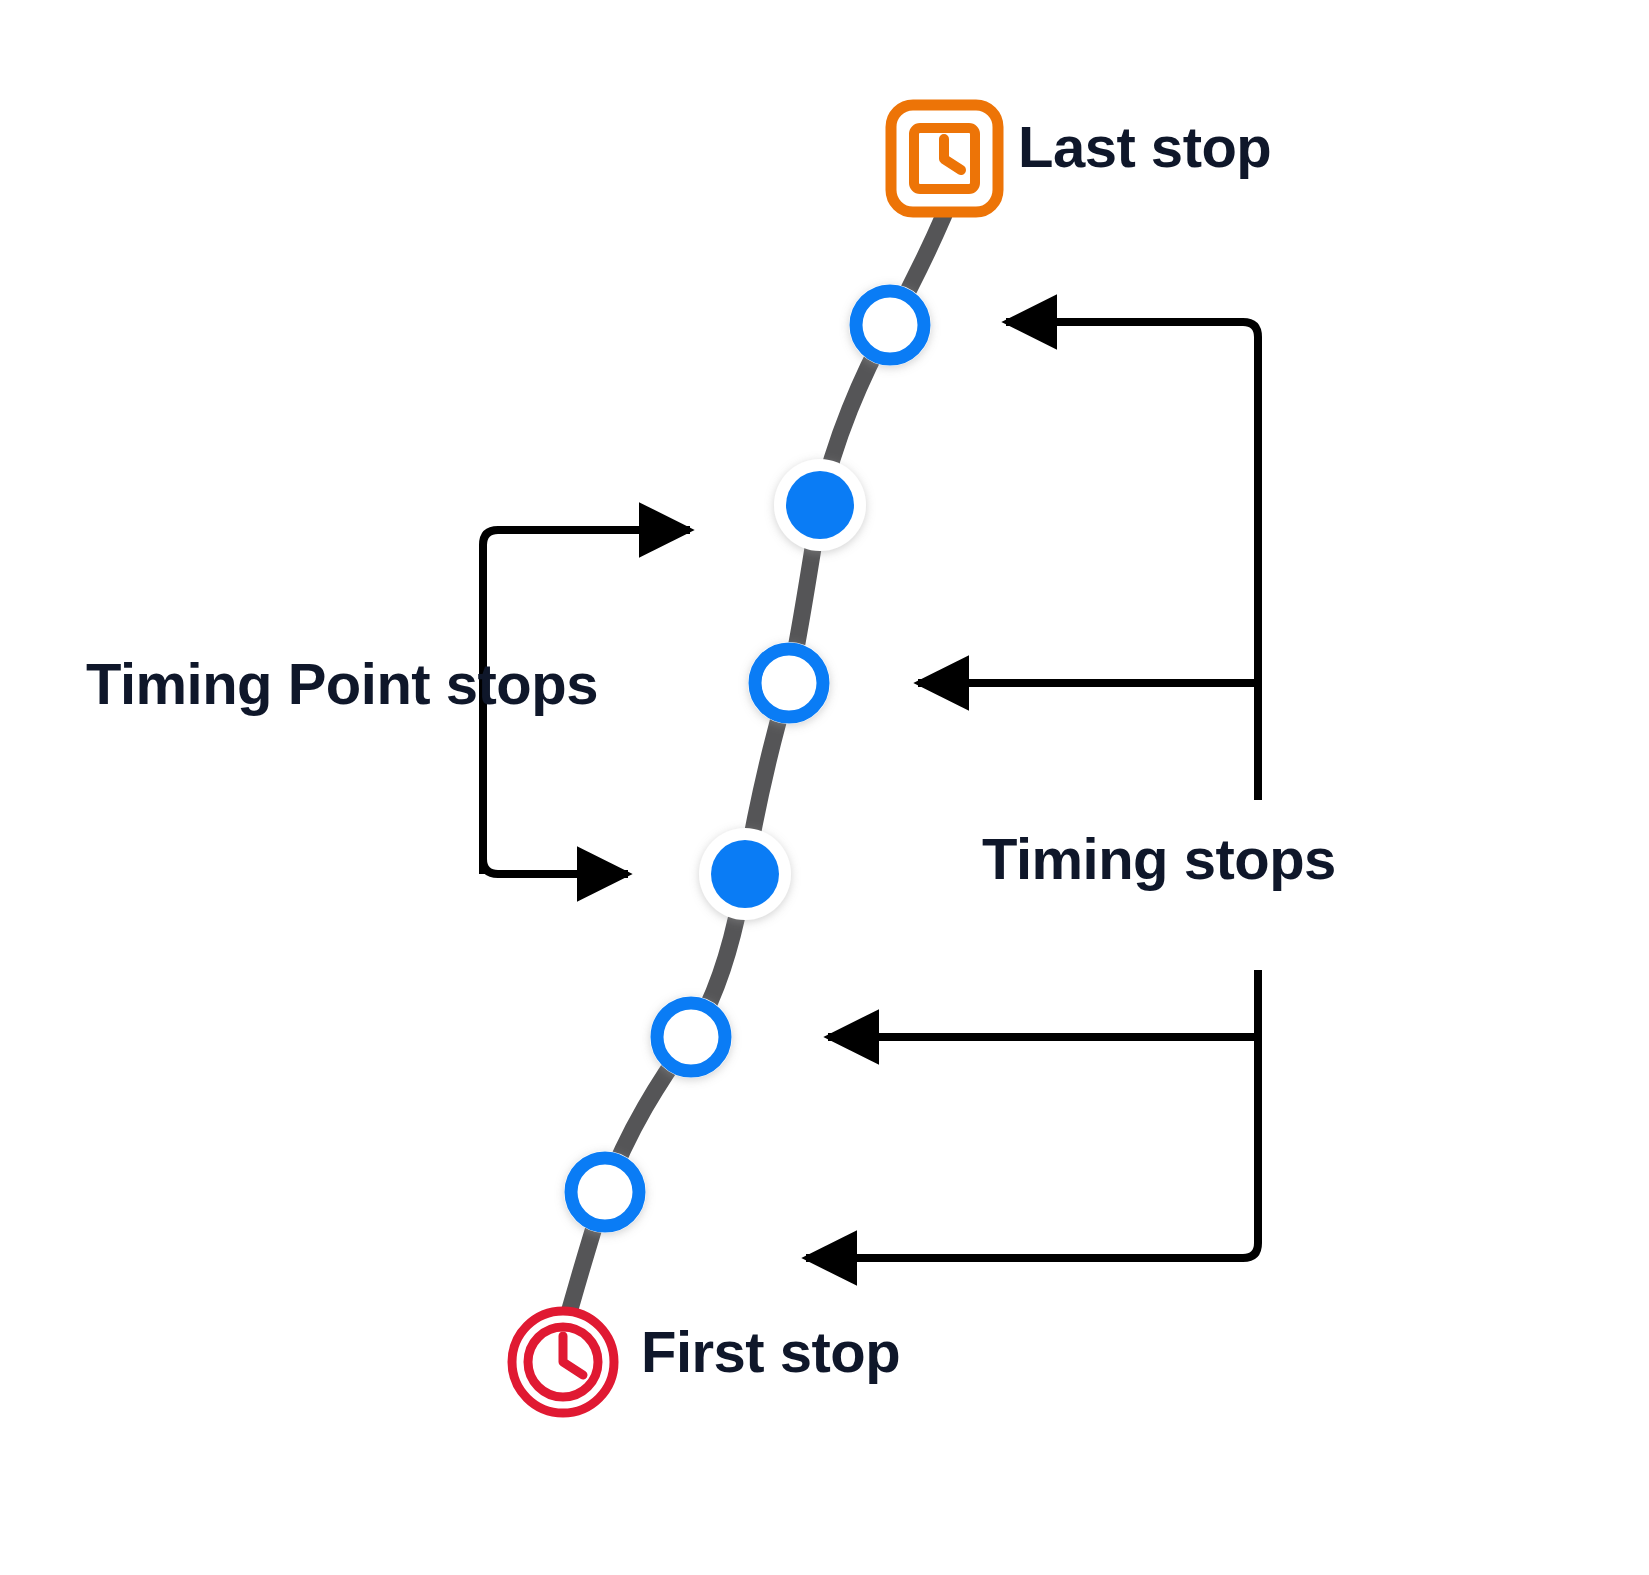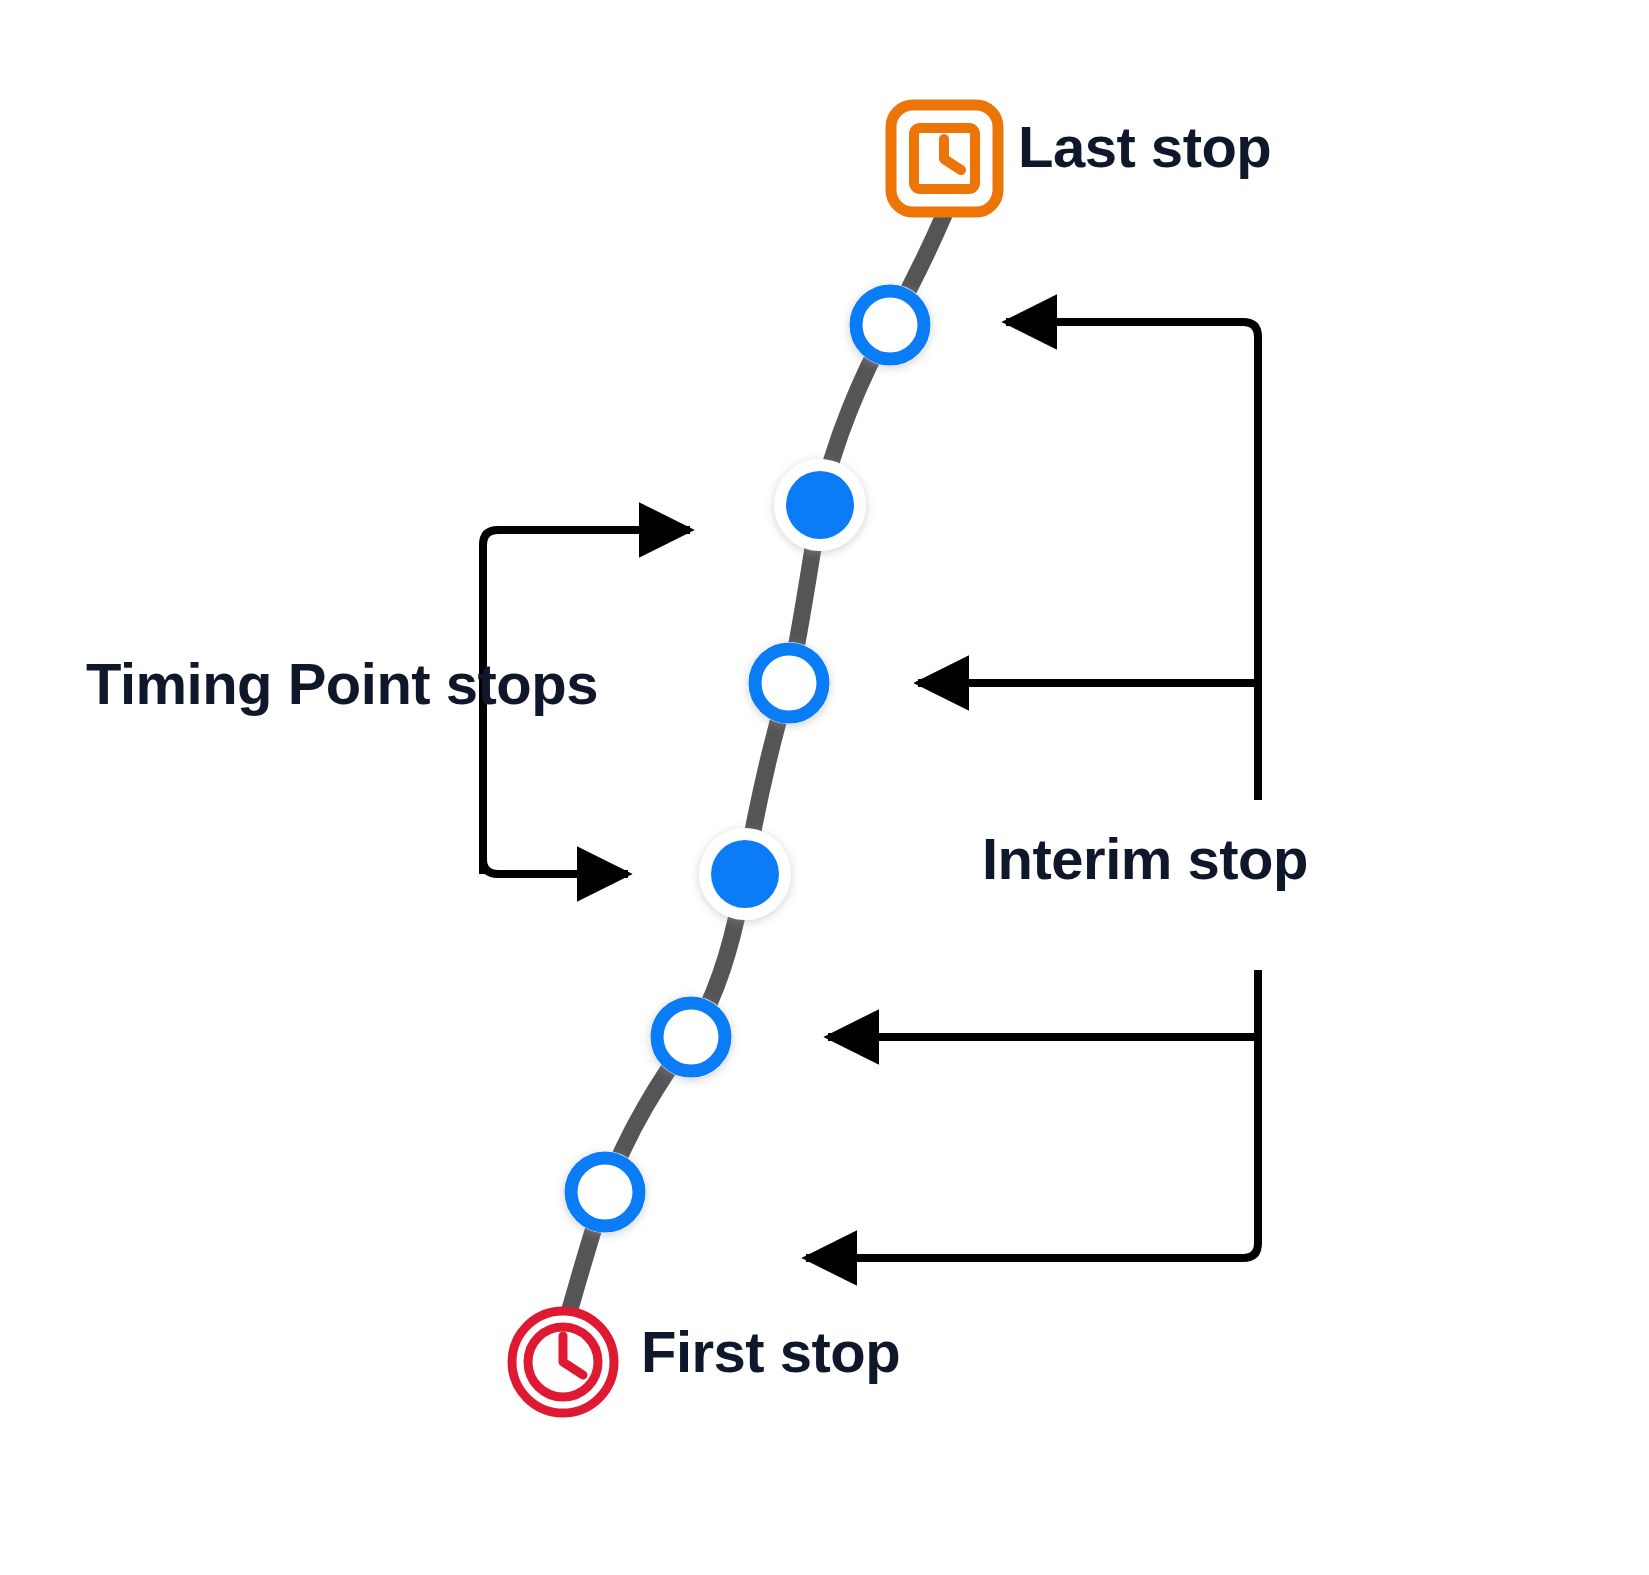--- a/index.html
+++ b/index.html
@@ -143,15 +143,15 @@
       <path d="M 944 139 L 944 159 L 961 170" fill="none" stroke="#ed7407" stroke-width="10" stroke-linecap="round" stroke-linejoin="round"></path>
     </g>
   </svg>
 
   <div class="label" id="label-last-stop">Last stop</div>
 
   <div class="label" id="label-timing-point-stops">Timing Point stops</div>
 
   <div class="label" id="label-first-stop">First stop</div>
 
-  <div class="label" id="label-interim-stops">Interim stop</div>
+  <div class="label" id="label-interim-stops">Timing stops</div>
 
 </div>
 
 </body></html>

